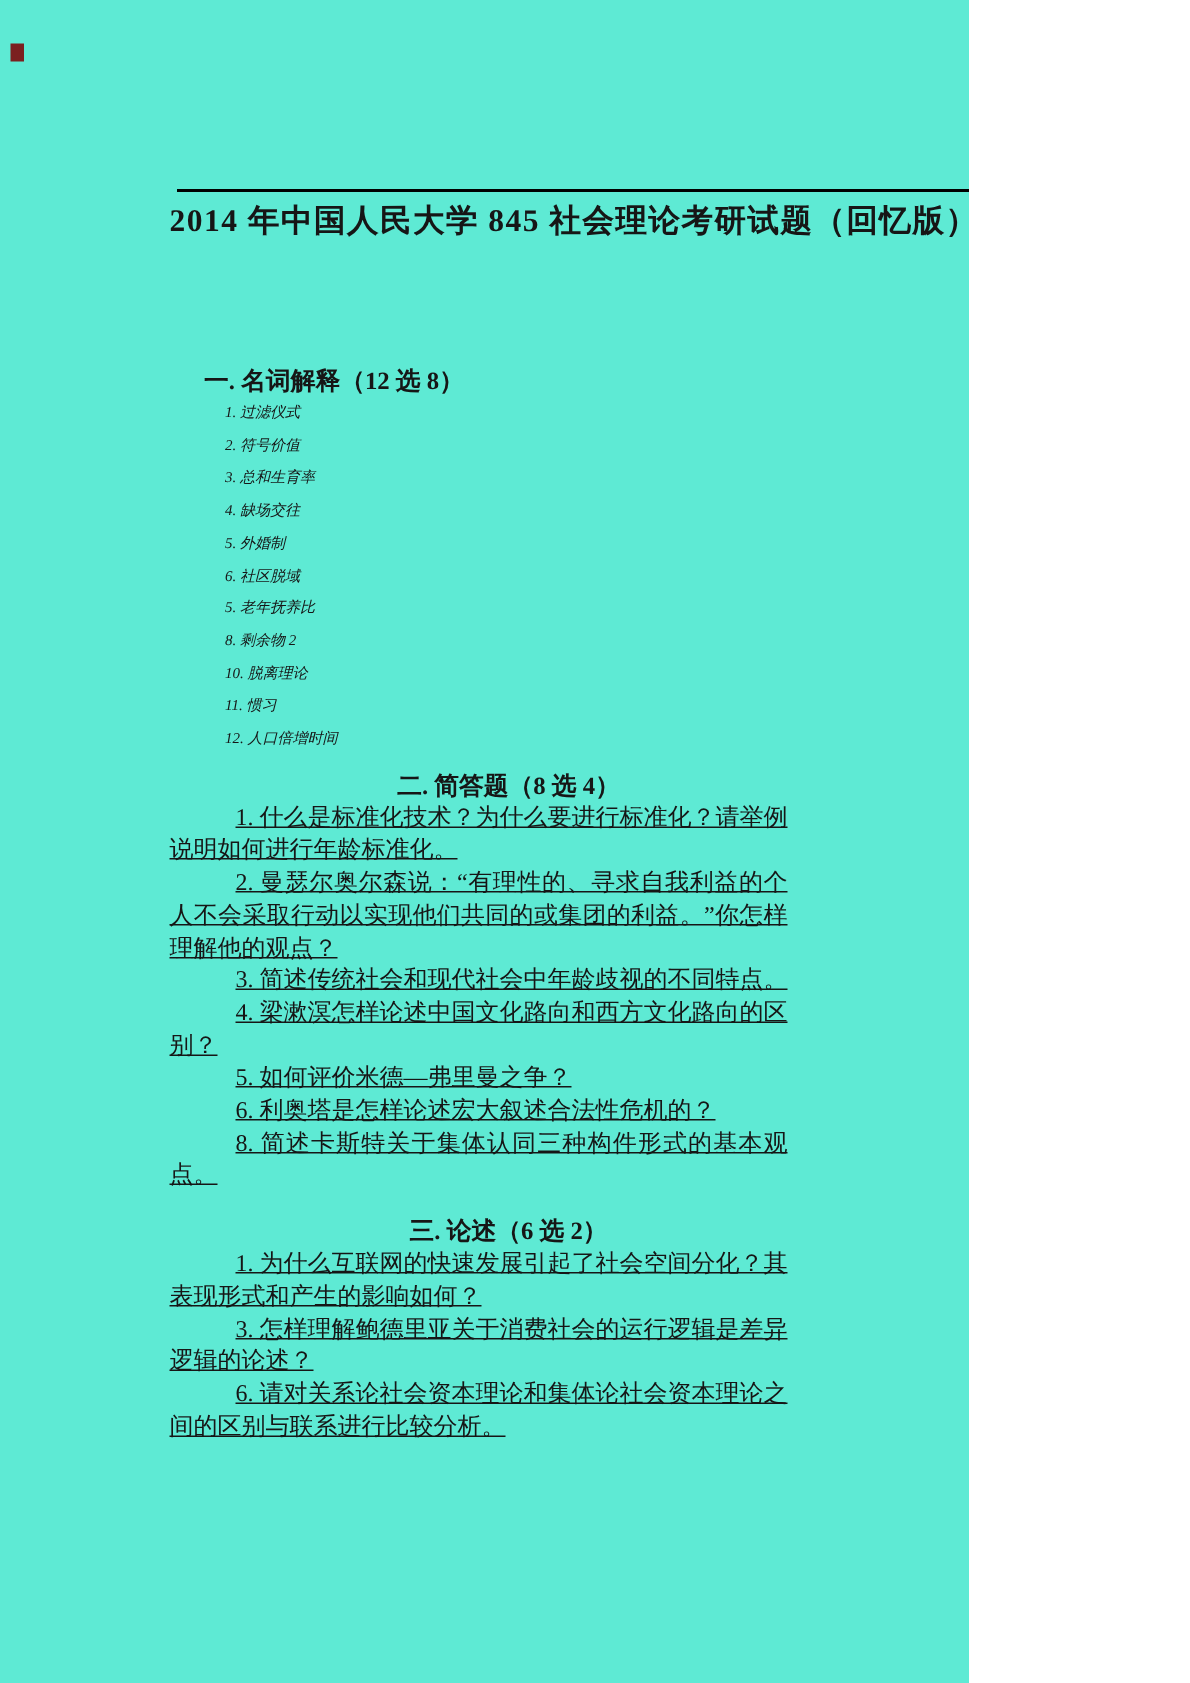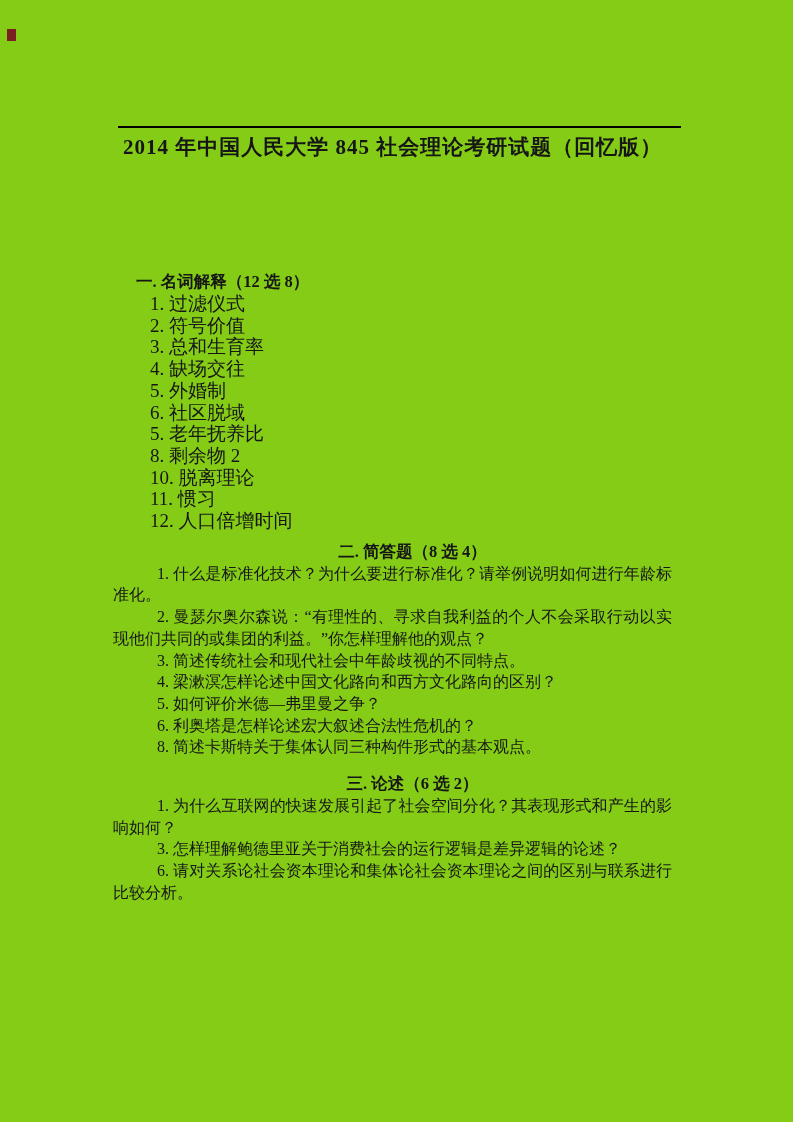--- a/index.html
+++ b/index.html
@@ -1,21 +1,21 @@
 <!DOCTYPE html>
 <html><head>
 <meta charset="utf-8">
 <style>
   * { margin: 0; padding: 0; box-sizing: border-box; }
   html, body { background: #ffffff; }
   .page {
     position: relative;
-    width: 793px;
+    width: 646px;
     height: 1122px;
-    background: #84cc16;
+    background: #5eead4;
     overflow: hidden;
     font-family: "Liberation Serif", "DejaVu Serif", serif;
     color: #161616;
   }
   .corner-mark {
     position: absolute;
     left: 7px;
     top: 29px;
     width: 9px;
     height: 12px;
@@ -38,36 +38,38 @@
     font-size: 21px;
     line-height: 23px;
     letter-spacing: 1px;
     white-space: nowrap;
   }
   .section-heading {
     font-weight: 700;
     font-size: 16.5px;
     line-height: 22px;
   }
-  .sec1 { margin-top: 112px; }
+  .sec1 { margin-top: 84px; }
   .sec1 .section-heading { padding-left: 23px; }
   .sec2 { margin-top: 9px; }
   .sec3 { margin-top: 15px; }
   .sec2 .section-heading, .sec3 .section-heading { padding-left: 40px; text-align: center; }
   .term {
-    font-size: 19px;
+    font-size: 10px;
     line-height: 21.7px;
     padding-left: 37px;
     white-space: nowrap;
+    font-style: italic;
   }
   .para {
     font-size: 16px;
     line-height: 21.7px;
     text-align: justify;
     text-indent: 44px;
+    text-decoration: underline;
   }
 </style>
 </head>
 <body>
 
 <div class="page">
   <div class="corner-mark"></div>
 
   <div class="content">
     <div class="rule"></div>

